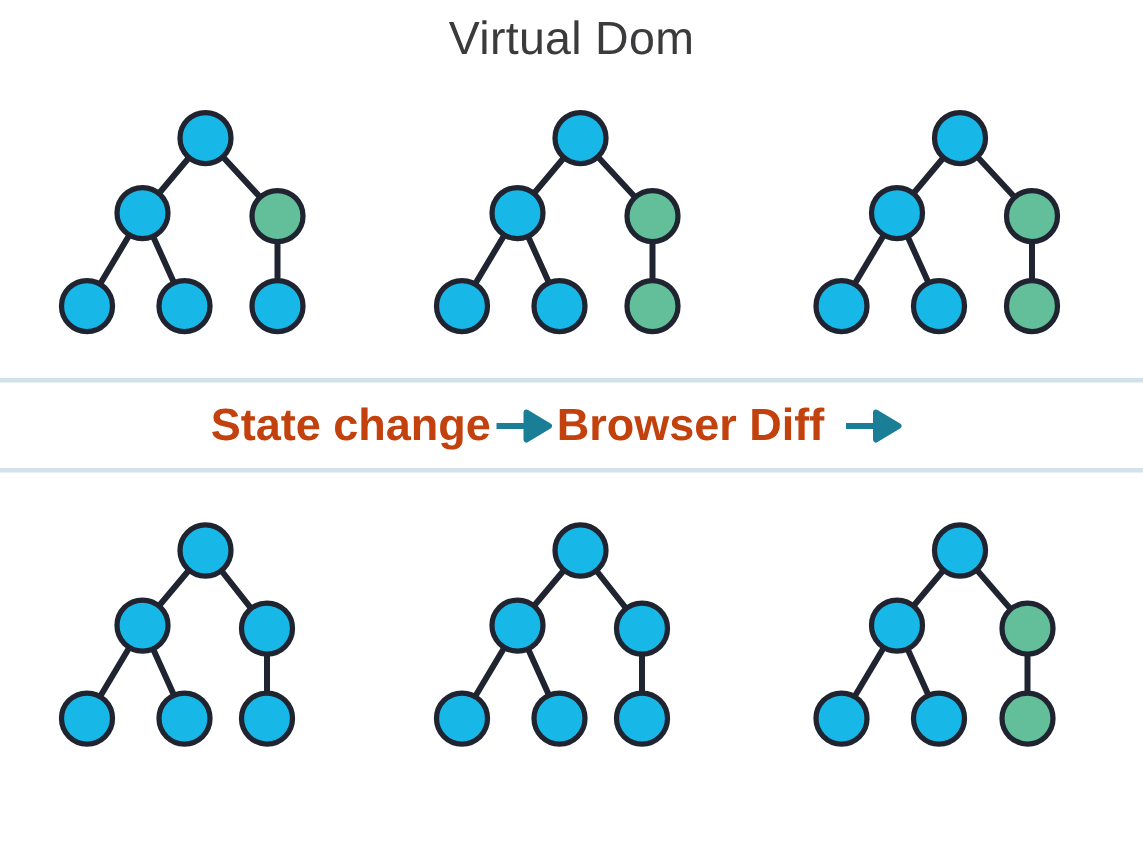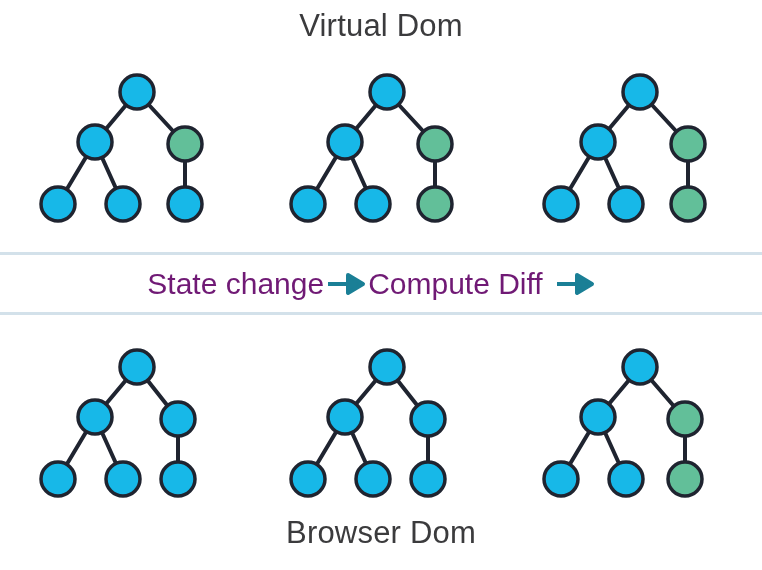--- a/index.html
+++ b/index.html
@@ -63,23 +63,23 @@
     align-items: center;
     justify-content: center;
   }
   .pipeline-inner {
     display: flex;
     align-items: center;
     justify-content: center;
     gap: 0px;
   }
   .pipeline-label {
-    color: #701a75;
+    color: #c2410c;
     font-size: 30px;
-    font-weight: 400;
+    font-weight: 700;
     font-family: "Liberation Sans", sans-serif;
     white-space: nowrap;
     line-height: 1;
   }
   .pipeline-arrow {
     display: inline-flex;
     align-items: center;
     justify-content: center;
     width: 44px;
     height: 30px;
@@ -137,21 +137,21 @@
     </div>
 
   <div class="pipeline-band">
     <div class="pipeline-inner">
       <span class="pipeline-label">State change</span>
       <span class="pipeline-arrow">
         <svg width="40" height="24" viewBox="0 0 40 24" aria-hidden="true">
           <path d="M2 12 H24 M22 3 L37 12 L22 21 Z" fill="#1a7f96" stroke="#1a7f96" stroke-width="4" stroke-linejoin="round" stroke-linecap="butt"></path>
         </svg>
       </span>
-      <span class="pipeline-label">Compute Diff</span>
+      <span class="pipeline-label">Browser Diff</span>
       <span class="gap-sm"></span>
       <span class="pipeline-arrow">
         <svg width="40" height="24" viewBox="0 0 40 24" aria-hidden="true">
           <path d="M2 12 H24 M22 3 L37 12 L22 21 Z" fill="#1a7f96" stroke="#1a7f96" stroke-width="4" stroke-linejoin="round" stroke-linecap="butt"></path>
         </svg>
       </span>
       <span class="gap-md"></span>
     </div>
   </div>
 
@@ -190,15 +190,14 @@
         <line x1="182" y1="82" x2="182" y2="142" stroke="#1f2430" stroke-width="4" stroke-linecap="round"></line>
         <circle cx="137" cy="30" r="17" fill="#17b8e8" stroke="#1f2430" stroke-width="3.5"></circle>
         <circle cx="95" cy="80" r="17" fill="#17b8e8" stroke="#1f2430" stroke-width="3.5"></circle>
         <circle cx="182" cy="82" r="17" fill="#62bf99" stroke="#1f2430" stroke-width="3.5"></circle>
         <circle cx="58" cy="142" r="17" fill="#17b8e8" stroke="#1f2430" stroke-width="3.5"></circle>
         <circle cx="123" cy="142" r="17" fill="#17b8e8" stroke="#1f2430" stroke-width="3.5"></circle>
         <circle cx="182" cy="142" r="17" fill="#62bf99" stroke="#1f2430" stroke-width="3.5"></circle>
       </svg>
     </div>
 
-  <div class="title-text" id="browser-dom-title">Browser Dom</div>
 
 </div>
 
 </body></html>

